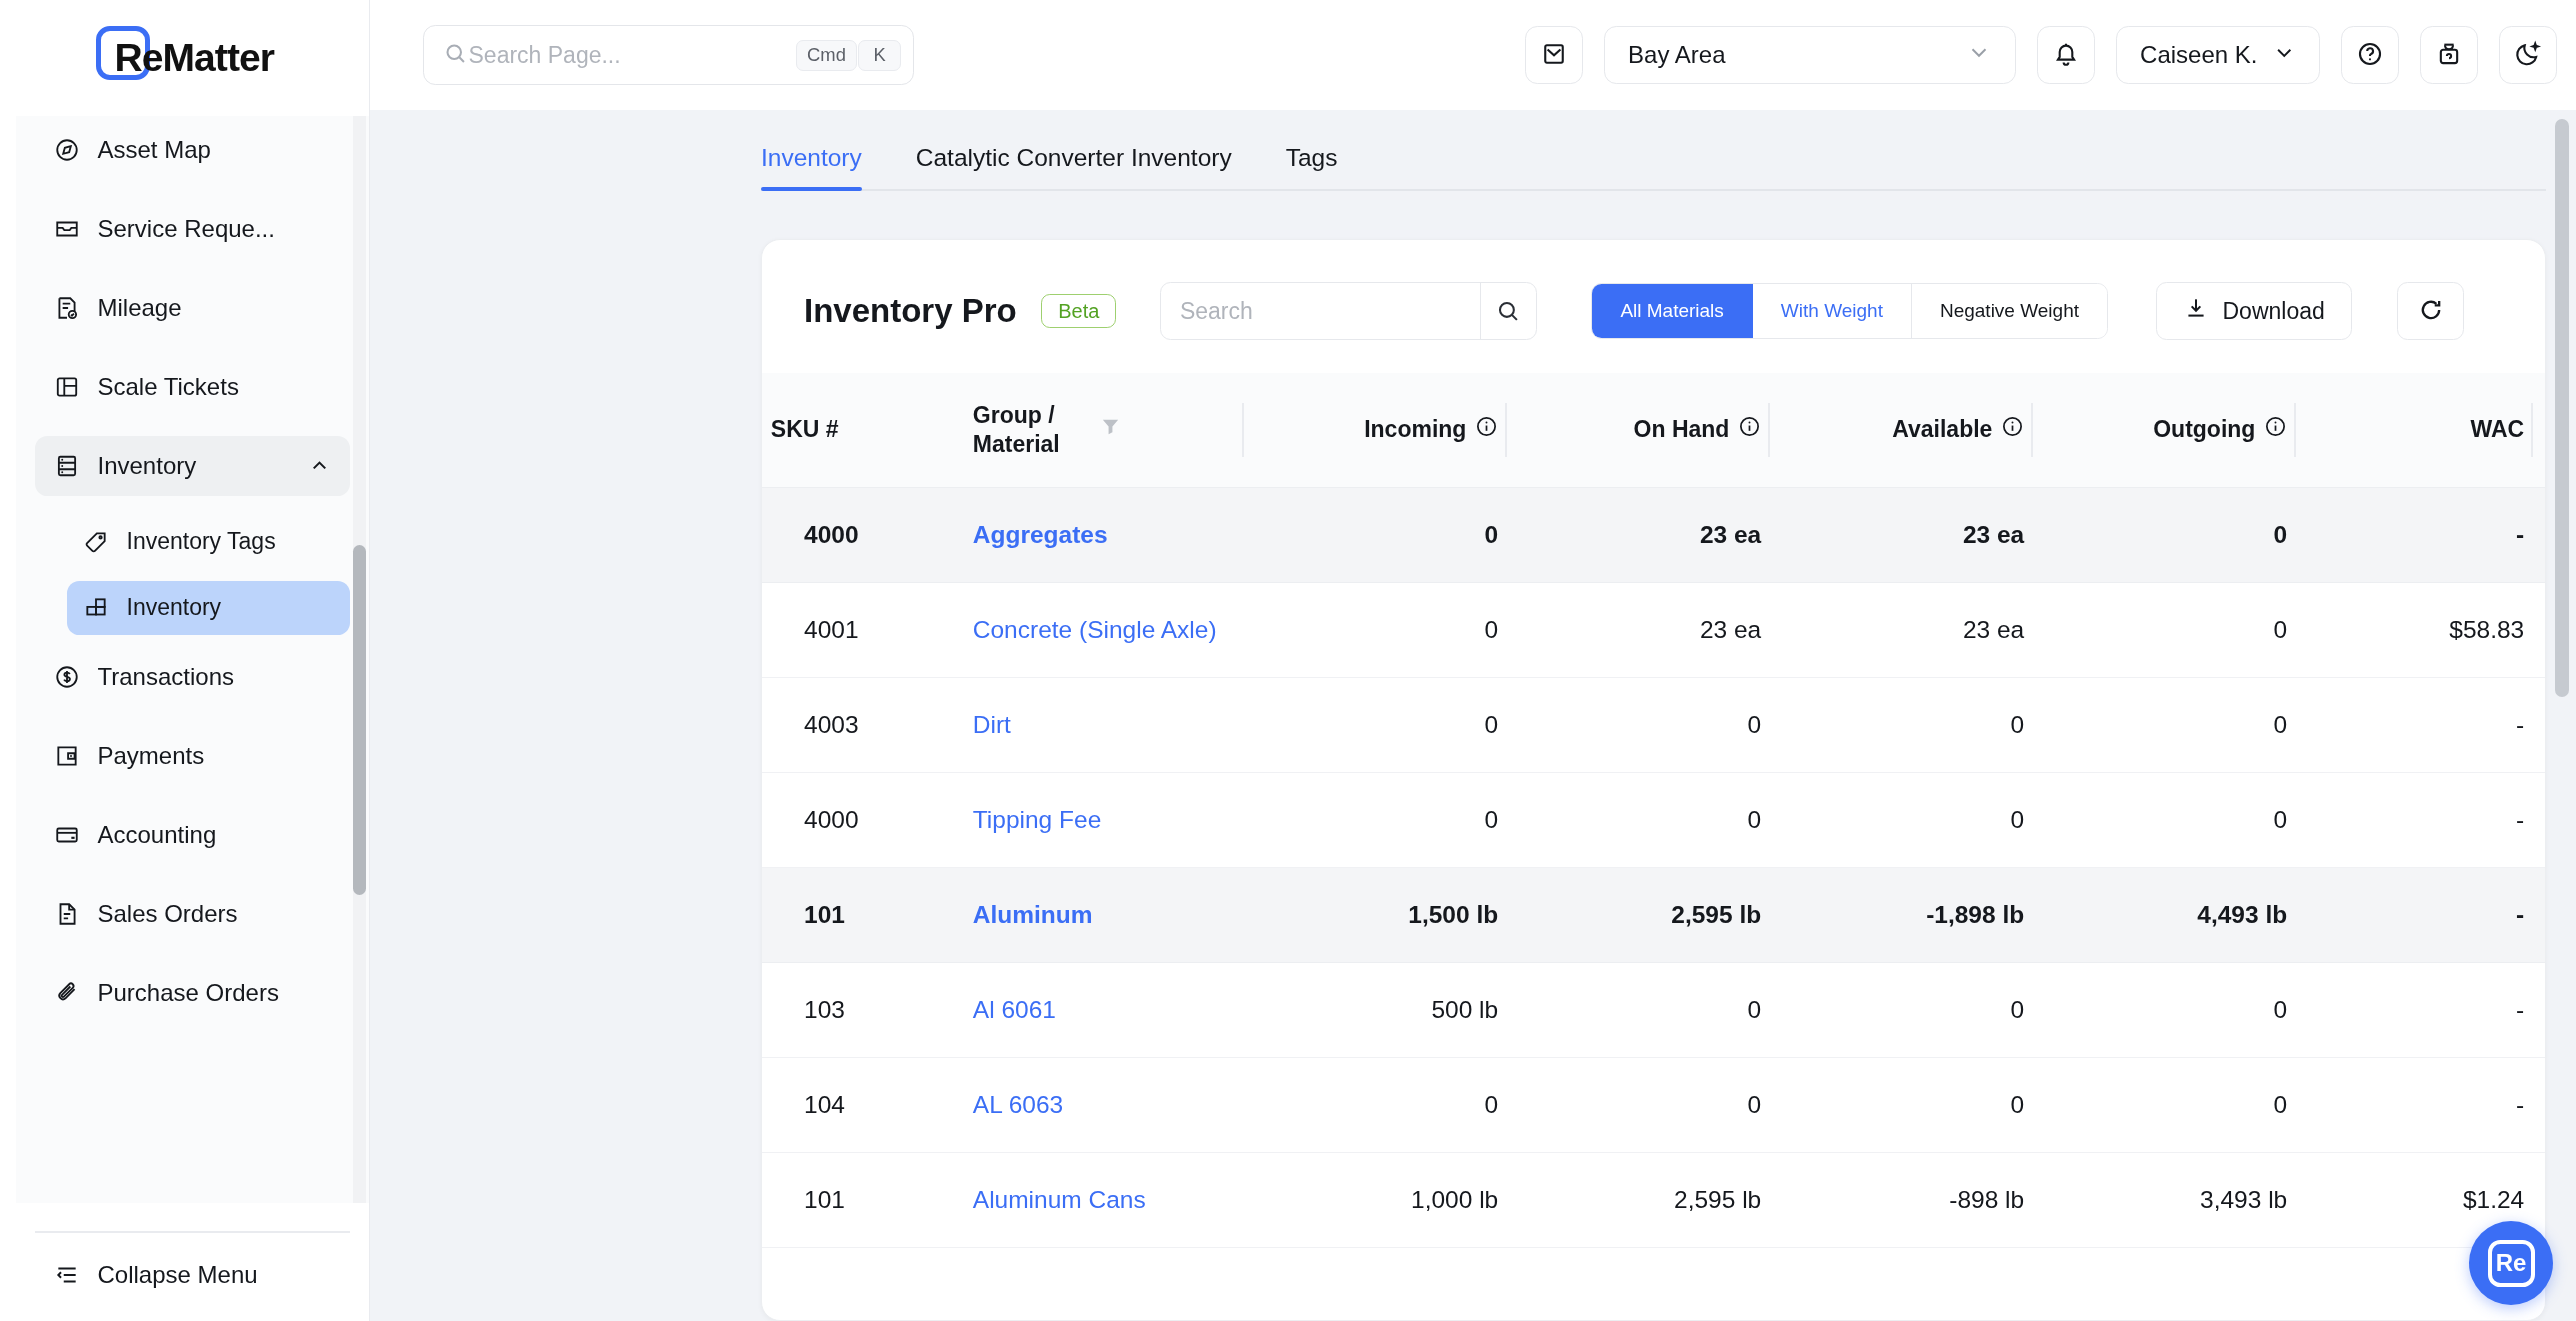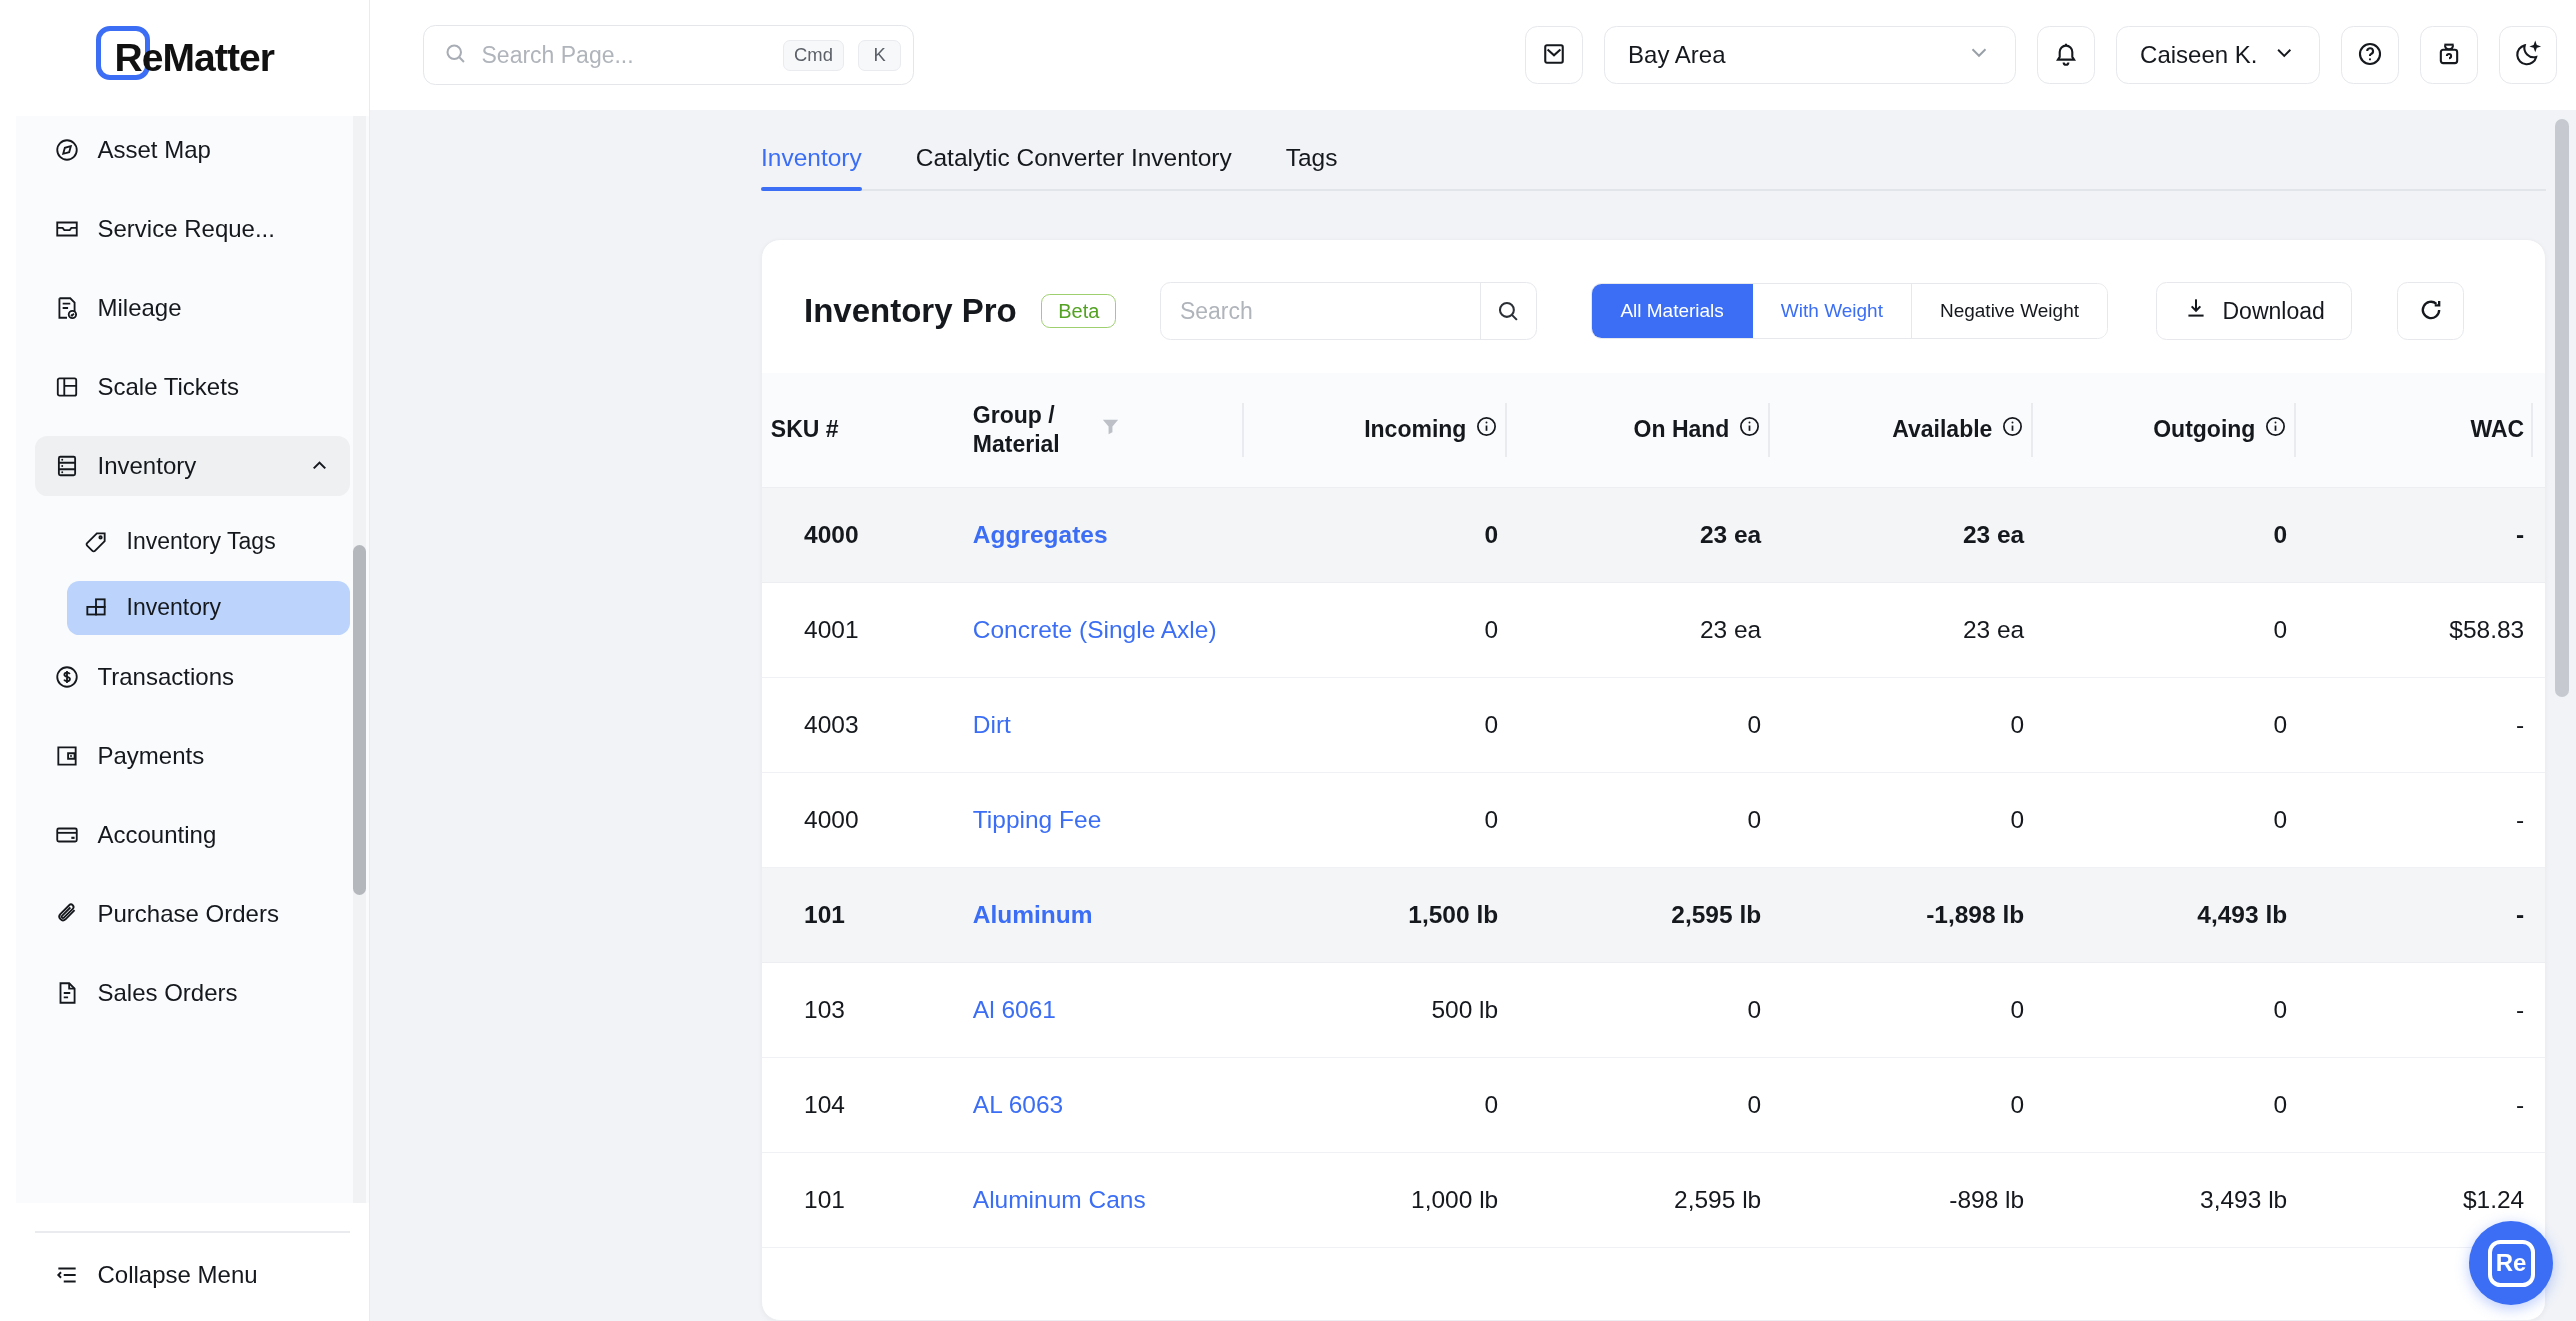--- a/index.html
+++ b/index.html
@@ -77,21 +77,21 @@
   
   .main { flex: 1 1 auto; height: 1321px; display:flex; flex-direction:column; background:#f1f3f7; min-width:0; }
 
   .topbar {
     height: 110px; background:#ffffff; display:flex; align-items:center;
     padding: 0 35px 0 53px; gap: 0;
     flex: 0 0 110px;
   }
   .search-page {
     width: 491px; height: 60px; border: 1.8px solid #e4e6ea; border-radius: 12.3px;
-    display:flex; align-items:center; padding: 0 12.3px 0 19px; gap: 14px; background:#fff;
+    display:flex; align-items:center; padding: 0 12.3px 0 19px; gap: 1px; background:#fff;
   }
   .search-page .ph { color:#b0b4bb; font-size: 23px; flex:1; }
   .kbd {
     border: 1.8px solid #e9ebef; background:#f7f8fa; border-radius: 7px;
     padding: 3.5px 10.5px; font-size: 18.4px; color:#5c6068; font-weight:500;
   }
   .kbd.k { padding: 3.5px 14px; }
   .top-right { margin-left: auto; display:flex; align-items:center; gap: 21px; }
   .icon-btn {
     width: 58px; height: 58px; border: 1.8px solid #e6e8ec; border-radius: 12.3px;
@@ -349,35 +349,35 @@
                 <path d="M3 10h18"></path>
                 <rect x="16" y="13.6" width="3" height="2" fill="#15181d" stroke="none"></rect>
               </svg>
           </span>
           <span>Accounting</span>
         </div>
 
         <div class="nav-item">
           <span class="icn">
             <svg viewBox="0 0 24 24" fill="none" stroke="#15181d" stroke-width="1.7">
-                <path d="M19 8.5l-8.4 8.4a3.4 3.4 0 0 1-4.8-4.8L14 3.9a2.3 2.3 0 0 1 3.3 3.3l-8.2 8.2a1.2 1.2 0 0 1-1.7-1.7l7.7-7.7"></path>
-              </svg>
-          </span>
-          <span>Purchase Orders</span>
-        </div>
-
-        <div class="nav-item">
-          <span class="icn">
-            <svg viewBox="0 0 24 24" fill="none" stroke="#15181d" stroke-width="1.7">
                 <path d="M6 3h8l5 5v13H6z"></path>
                 <path d="M14 3v5h5"></path>
                 <path d="M9 12h6M9 16h4"></path>
               </svg>
           </span>
           <span>Sales Orders</span>
+        </div>
+
+        <div class="nav-item">
+          <span class="icn">
+            <svg viewBox="0 0 24 24" fill="none" stroke="#15181d" stroke-width="1.7">
+                <path d="M19 8.5l-8.4 8.4a3.4 3.4 0 0 1-4.8-4.8L14 3.9a2.3 2.3 0 0 1 3.3 3.3l-8.2 8.2a1.2 1.2 0 0 1-1.7-1.7l7.7-7.7"></path>
+              </svg>
+          </span>
+          <span>Purchase Orders</span>
         </div>
 
       </div>
     </div>
 
     <div class="nav-bottom">
       <div class="nav-divider"></div>
       <div class="nav-item" style="margin-bottom:0">
         <span class="icn">
           <svg viewBox="0 0 24 24" fill="none" stroke="#15181d" stroke-width="1.8">

